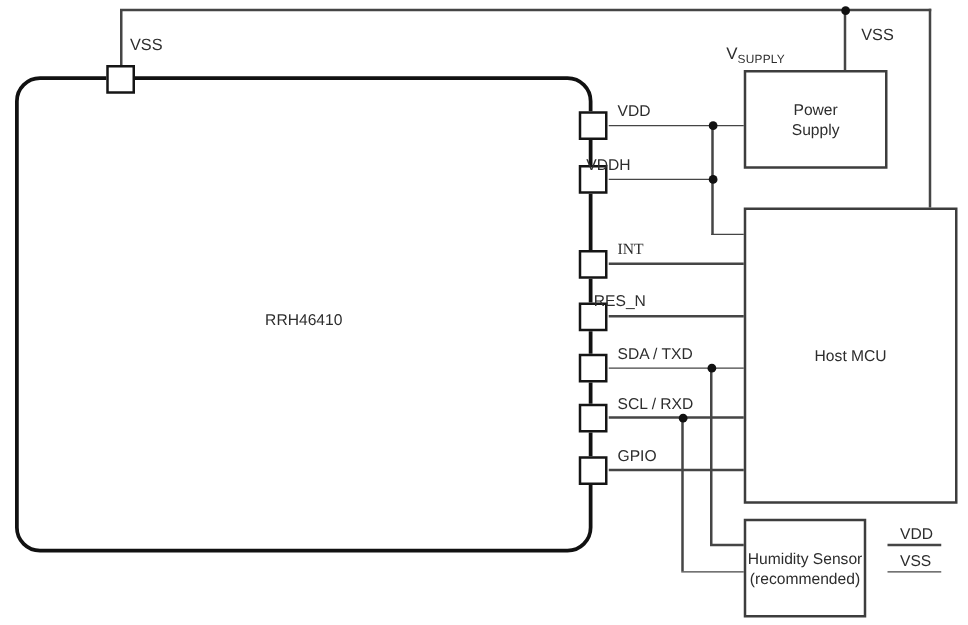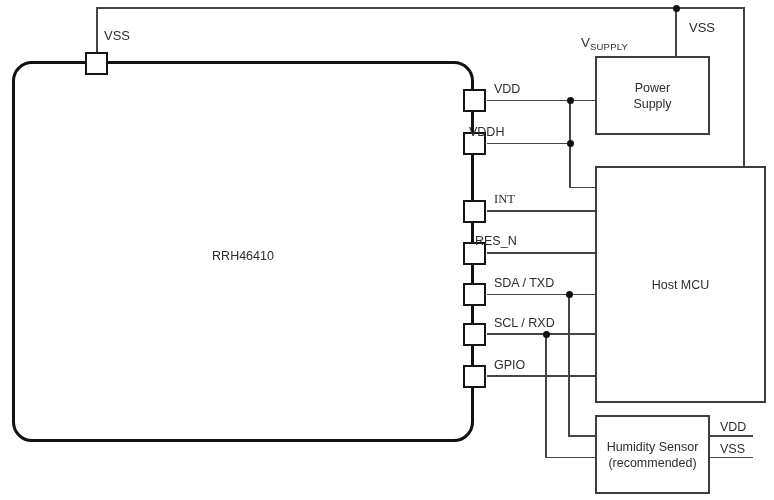--- a/index.html
+++ b/index.html
@@ -112,21 +112,21 @@
 
   <div class="box" style="left:595px; top:56px; width:115px; height:79px;">
     <div>Power</div>
     <div>Supply</div>
   </div>
 
   <div class="box" style="left:595px; top:166px; width:171px; height:237px;">
     <div>Host MCU</div>
   </div>
 
-  <div class="box" style="left:595px; top:415px; width:115px; height:79px;">
+  <div class="box" style="left:595px; top:415px; width:98px; height:79px;">
     <div>Humidity Sensor</div>
     <div>(recommended)</div>
   </div>
 
   <span class="pinlabel" style="left:720px; top:421px;">VDD</span>
   <span class="pinlabel" style="left:720px; top:443px;">VSS</span>
 
 </div>
 
 </body></html>

